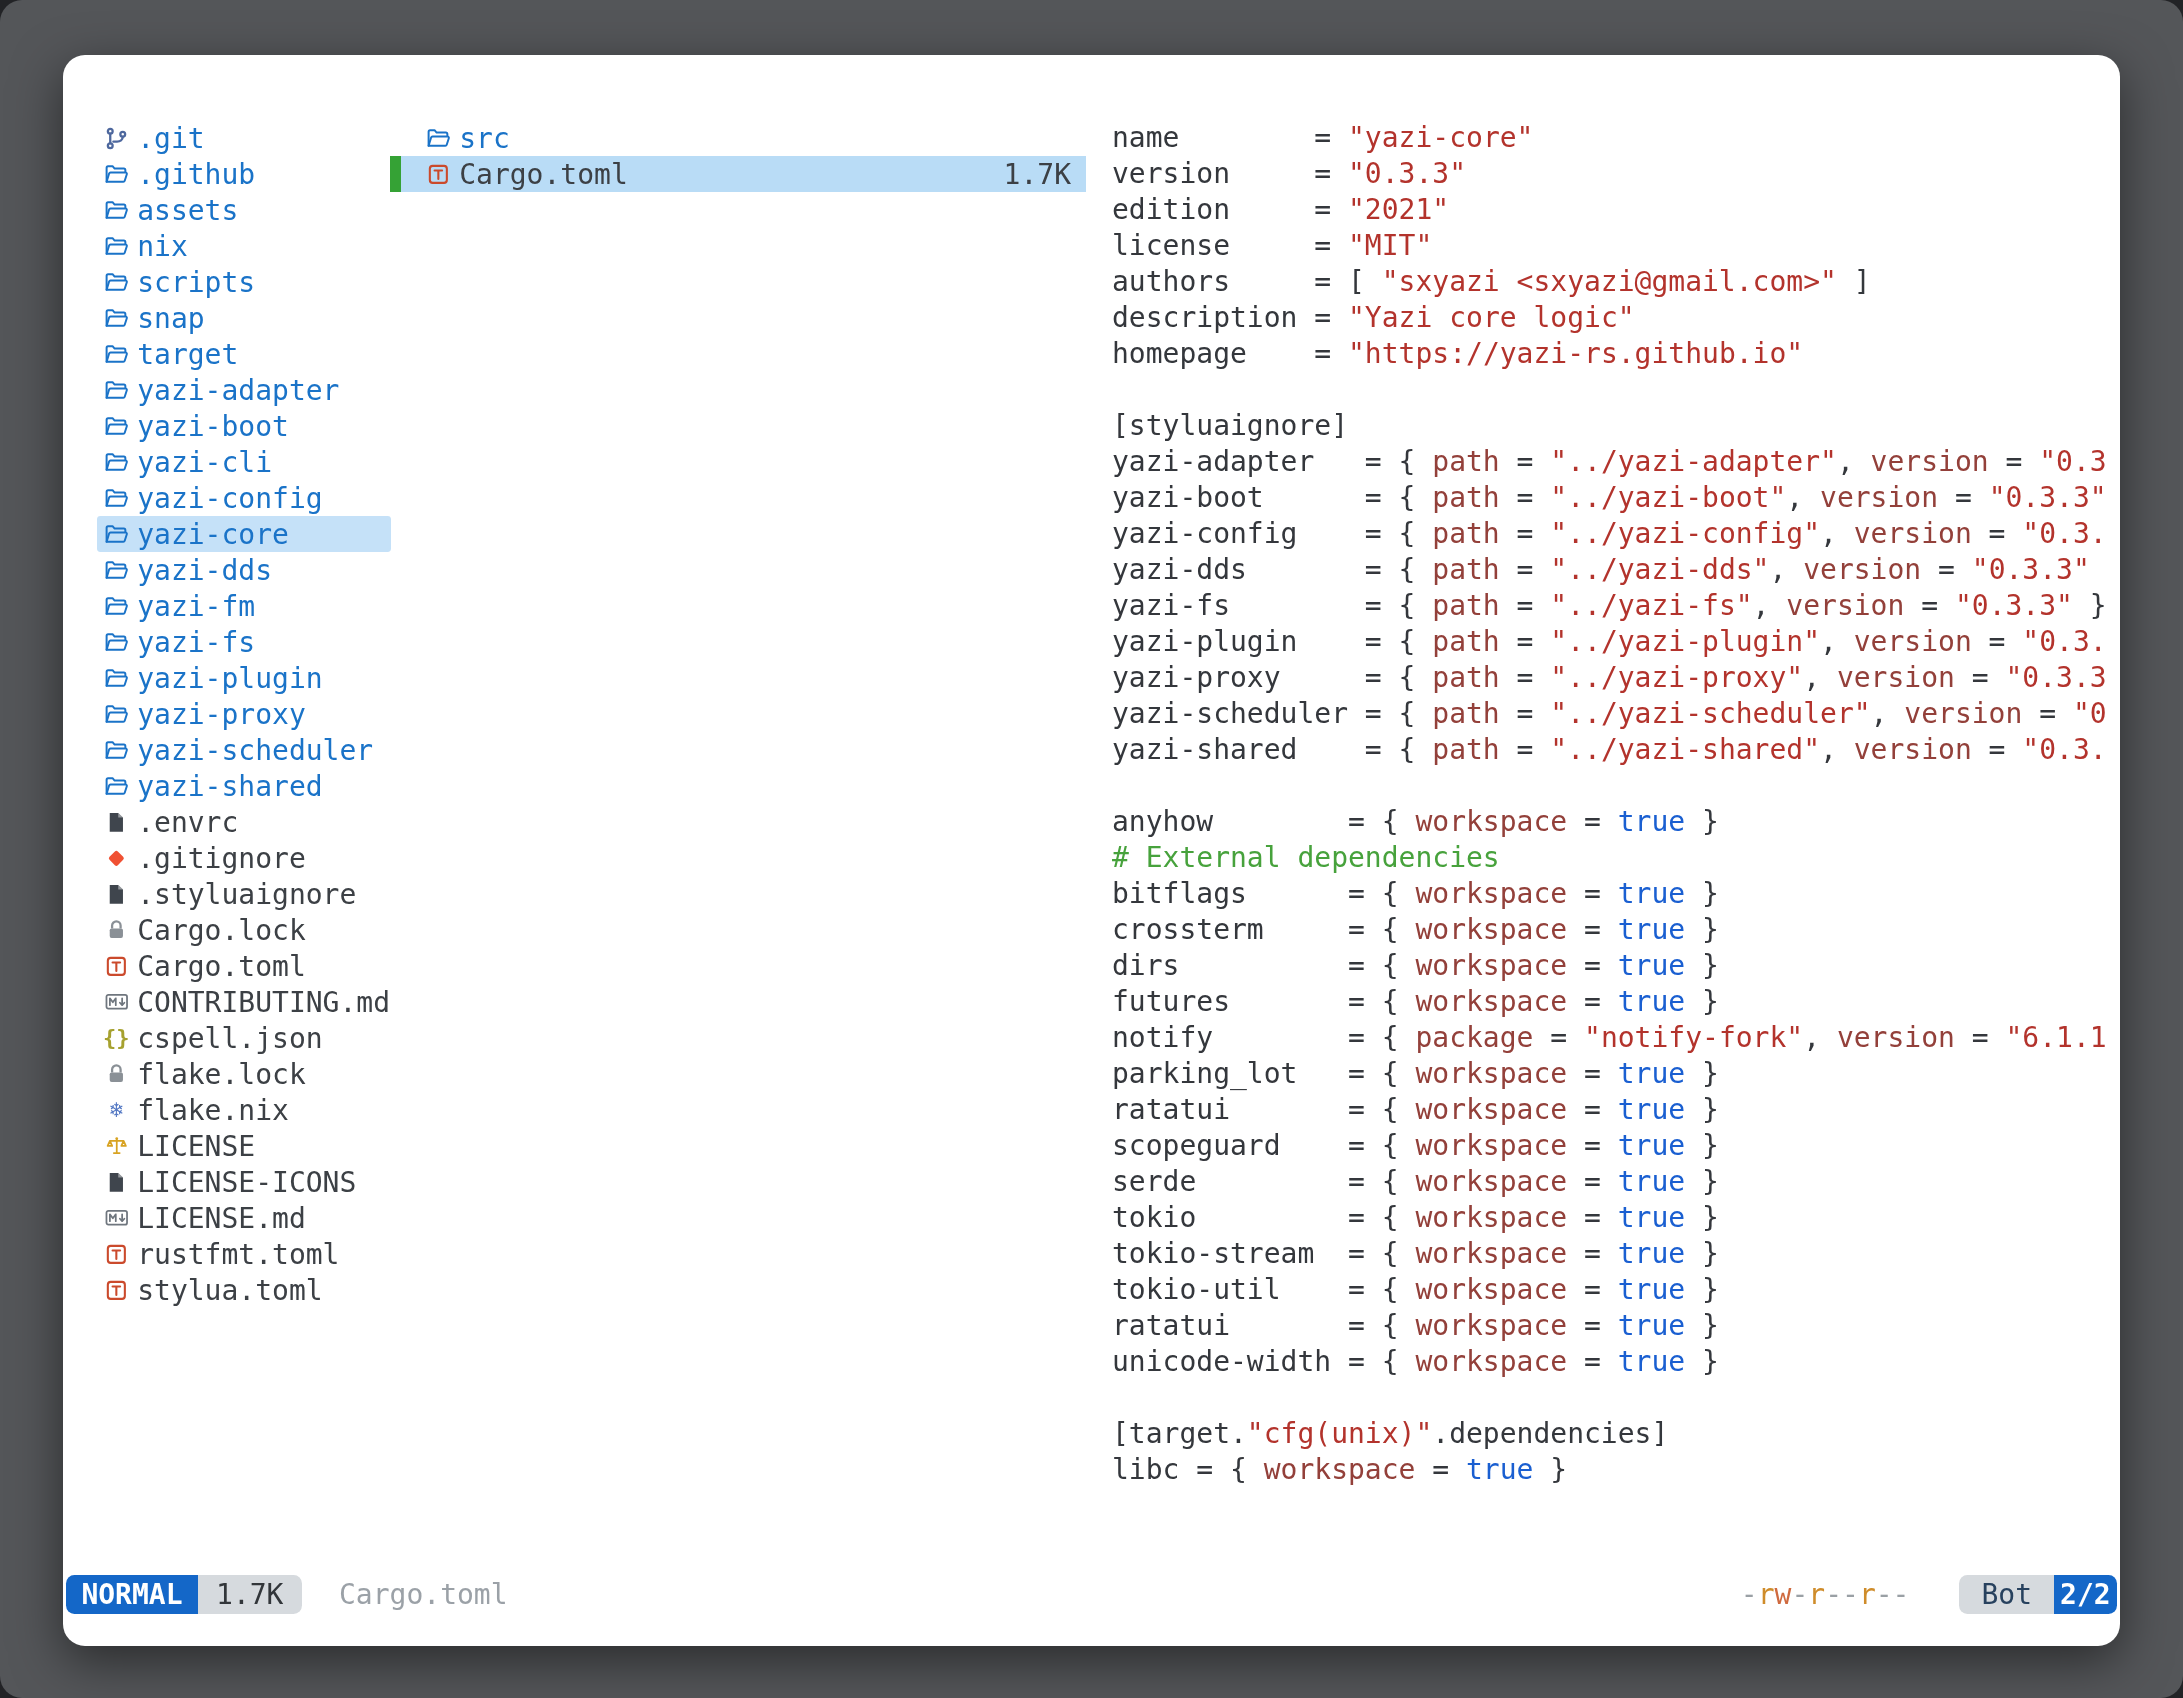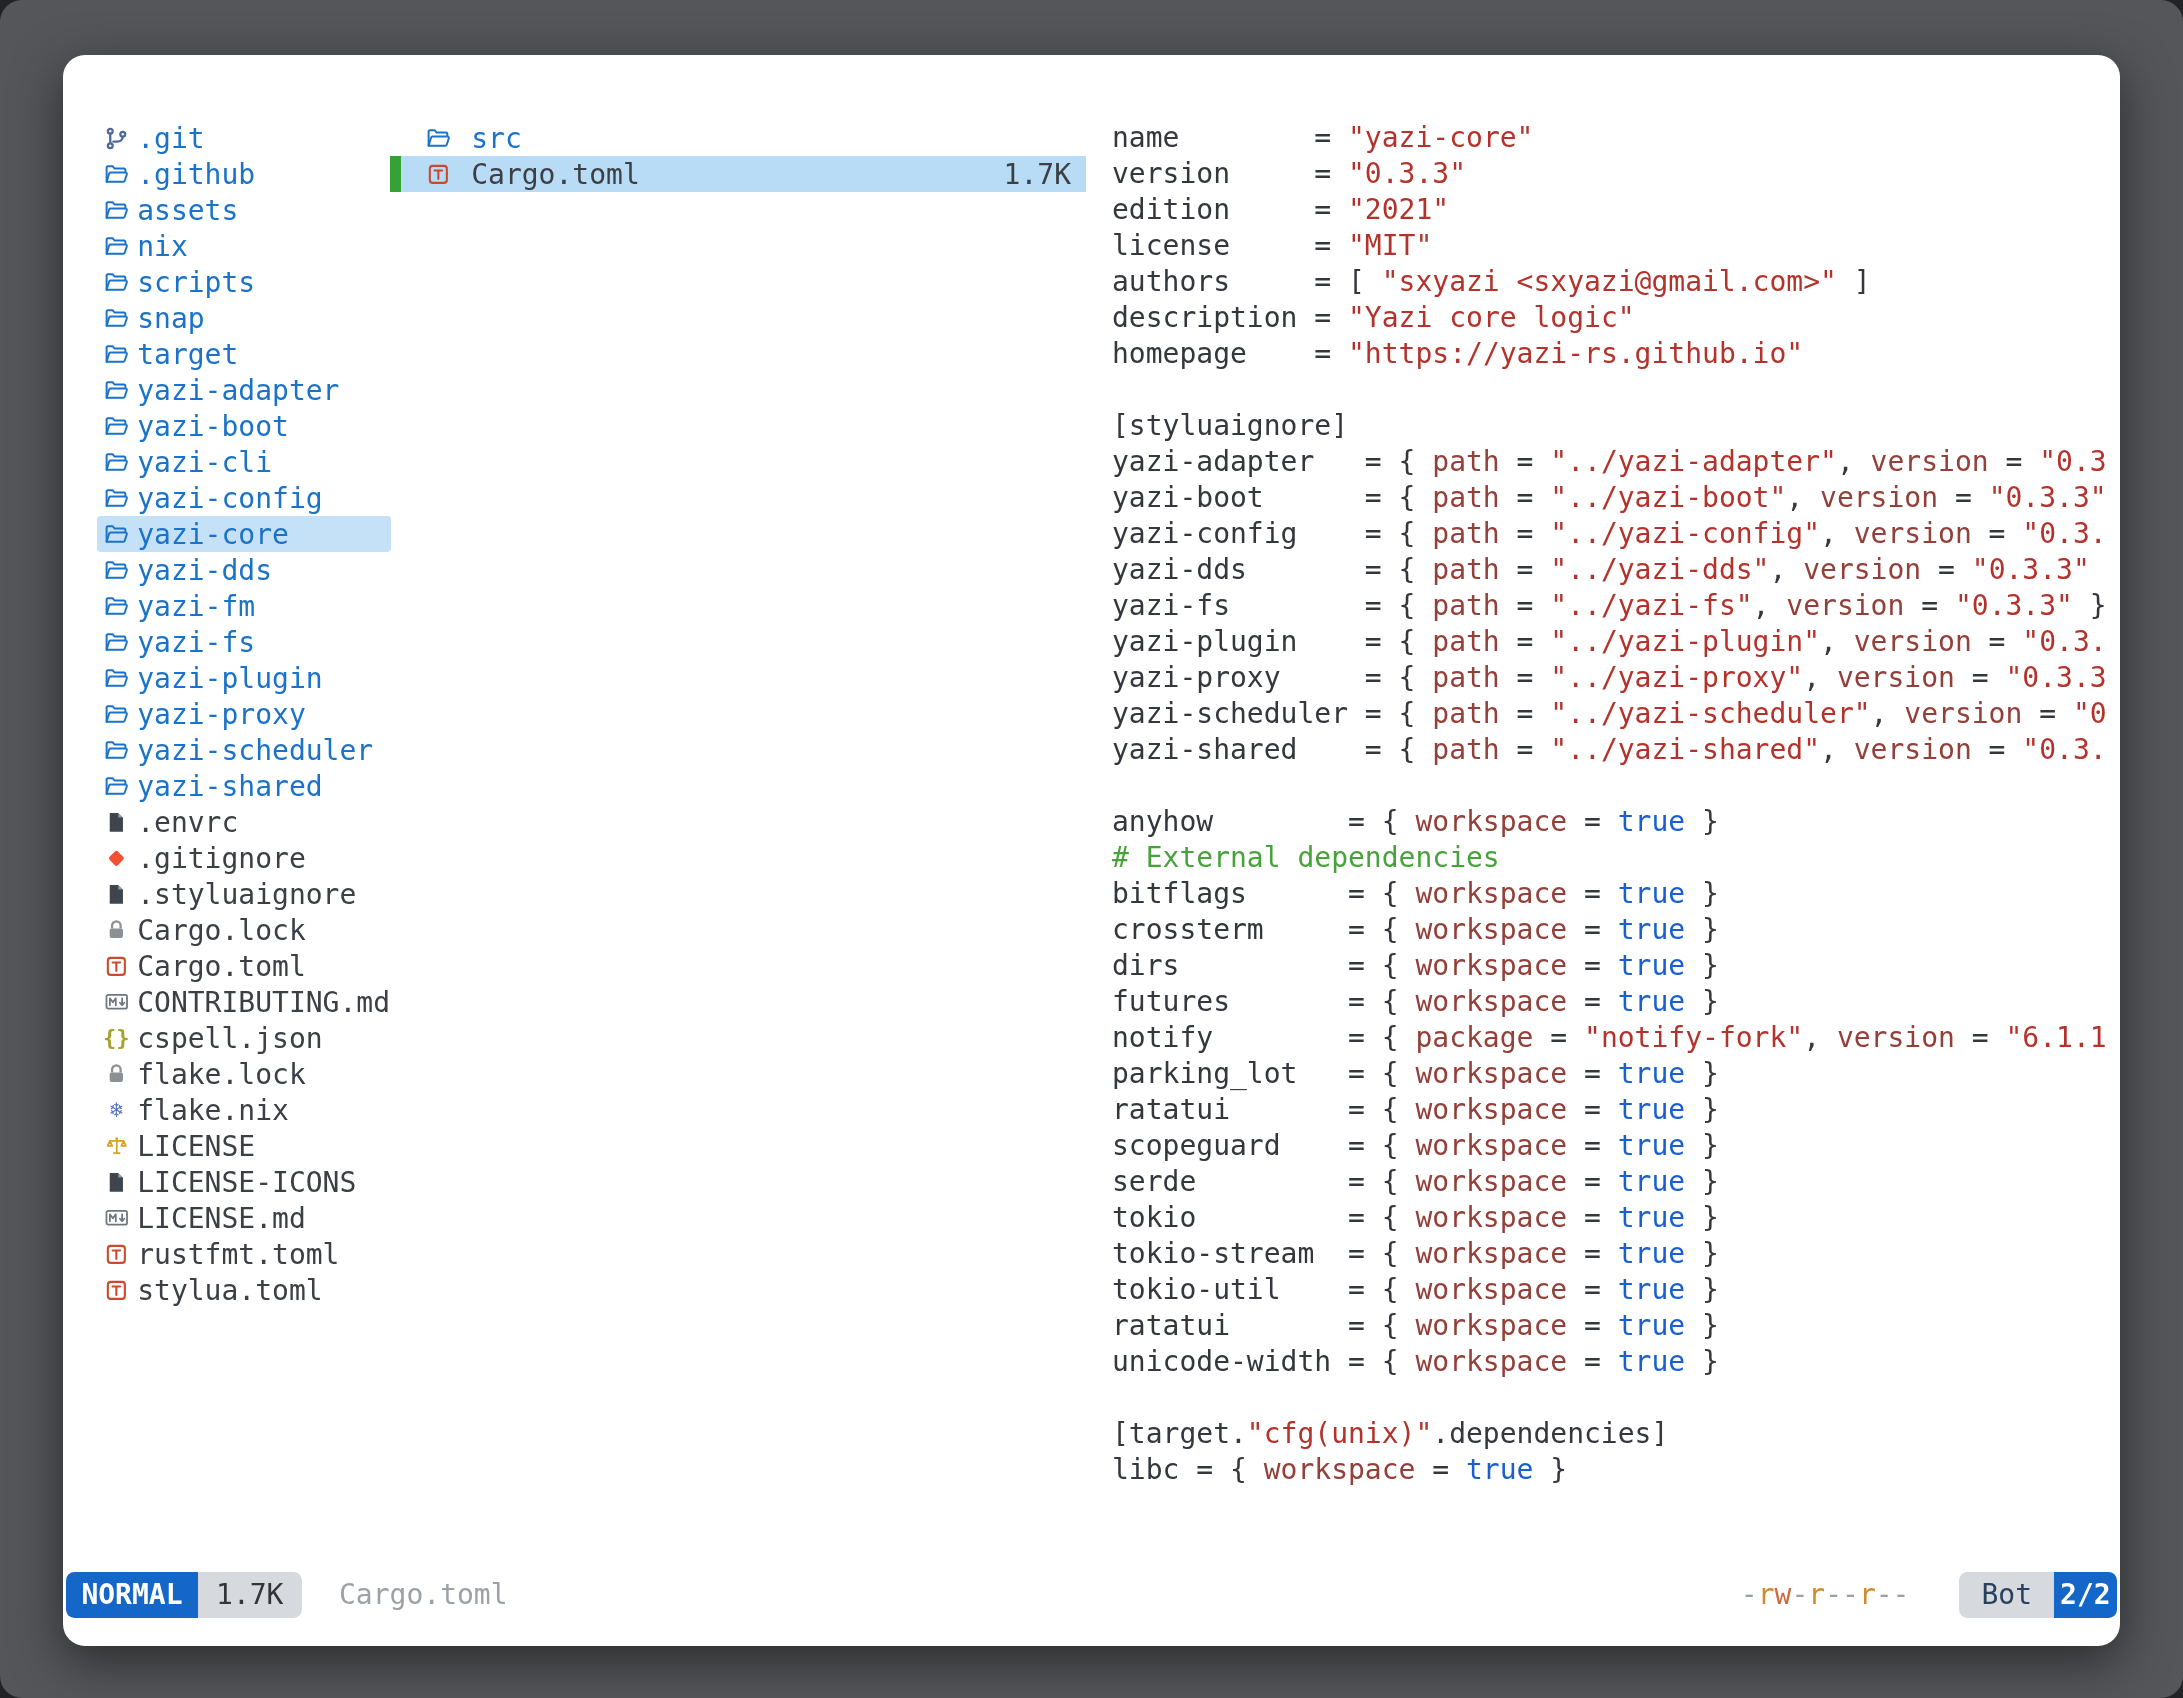--- a/index.html
+++ b/index.html
@@ -6,37 +6,37 @@
   .stage{position:absolute;inset:0;background:var(--desktop-bg,#545659);border-radius:22px;
          font-family:"DejaVu Sans Mono","Liberation Mono",monospace;}
   .window{position:absolute;left:63px;top:55px;width:2057px;height:1591px;background:var(--window-bg,#ffffff);
           border-radius:22px;box-shadow:0 15px 50px rgba(0,0,0,.5);overflow:hidden;
           font-size:28px;color:var(--text-dark,#3c4045);}
   .pane{position:absolute;top:65px;}
   #left-pane{left:34px;width:294px;}
   #middle-pane{left:327px;width:696px;}
   #preview-pane{left:1049px;width:998px;overflow:hidden;}
   .row{height:36px;display:flex;align-items:center;padding:0 5px;position:relative;white-space:pre;}
-  #middle-pane .row{padding-left:34px;padding-right:15px;gap:12px;}
+  #middle-pane .row{padding-left:34px;padding-right:15px;}
   .row.sel-left{background:var(--selection-left-bg,#c5e1f8);border-radius:3.4px;}
   .row.sel-mid{background:var(--selection-mid-bg,#b9dcf6);}
   .marker{position:absolute;left:0;top:0;bottom:0;width:11px;background:var(--marker-green,#35a235);}
   .icon{width:28.5px;height:28.5px;flex:none;display:inline-flex;align-items:center;justify-content:center;margin-right:6.7px;}
   .icon svg{display:block;}
   .icon .glyph{font-size:22px;line-height:1;font-weight:bold;}
   .label{overflow:visible;}
   .label.dir{color:var(--folder-blue,#1a73c8);}
   .label.file{color:var(--text-dark,#3c4045);}
   .size{margin-left:auto;color:var(--text-dark,#3c4045);}
   .pline{height:36px;line-height:36px;white-space:pre;overflow:hidden;}
   .tok.p{color:#34373c;} .tok.s{color:var(--toml-string,#b3332c);}
   .tok.i{color:var(--toml-inner-key,#93403a);} .tok.b{color:var(--toml-bool,#1a5fd1);}
   .tok.c{color:var(--toml-comment,#47a23c);}
   .statusbar{position:absolute;left:3.4px;right:3.4px;bottom:32px;height:39px;display:flex;align-items:center;font-size:28px;}
-  .seg{height:46px;display:flex;align-items:center;}
+  .seg{height:39px;display:flex;align-items:center;}
   .seg.mode{background:var(--badge-blue,#1467c8);color:#fff;font-weight:bold;padding:0 15px;border-radius:8.4px 0 0 8.4px;}
   .seg.size-seg{background:var(--badge-light-bg,#d6dade);color:#32363a;padding:0 18.5px;border-radius:0 8.4px 8.4px 0;}
   .filename{margin-left:37px;color:#9ba1a7;}
   .flex-spacer{flex:1;}
   .perms{margin-right:50px;letter-spacing:0;}
   .perms .pd{color:var(--perm-dash,#9aa0a5);} .perms .pr{color:var(--perm-r,#cf8c2a);} .perms .pw{color:var(--perm-w,#cf6a3f);}
   .seg.pos{background:var(--badge-light-bg,#d6dade);color:#27415e;padding:0 22px;border-radius:8.4px 0 0 8.4px;}
   .seg.page{background:var(--badge-blue,#1467c8);color:#fff;font-weight:bold;padding:0 6px;border-radius:0 8.4px 8.4px 0;}
 </style>
 </head>

